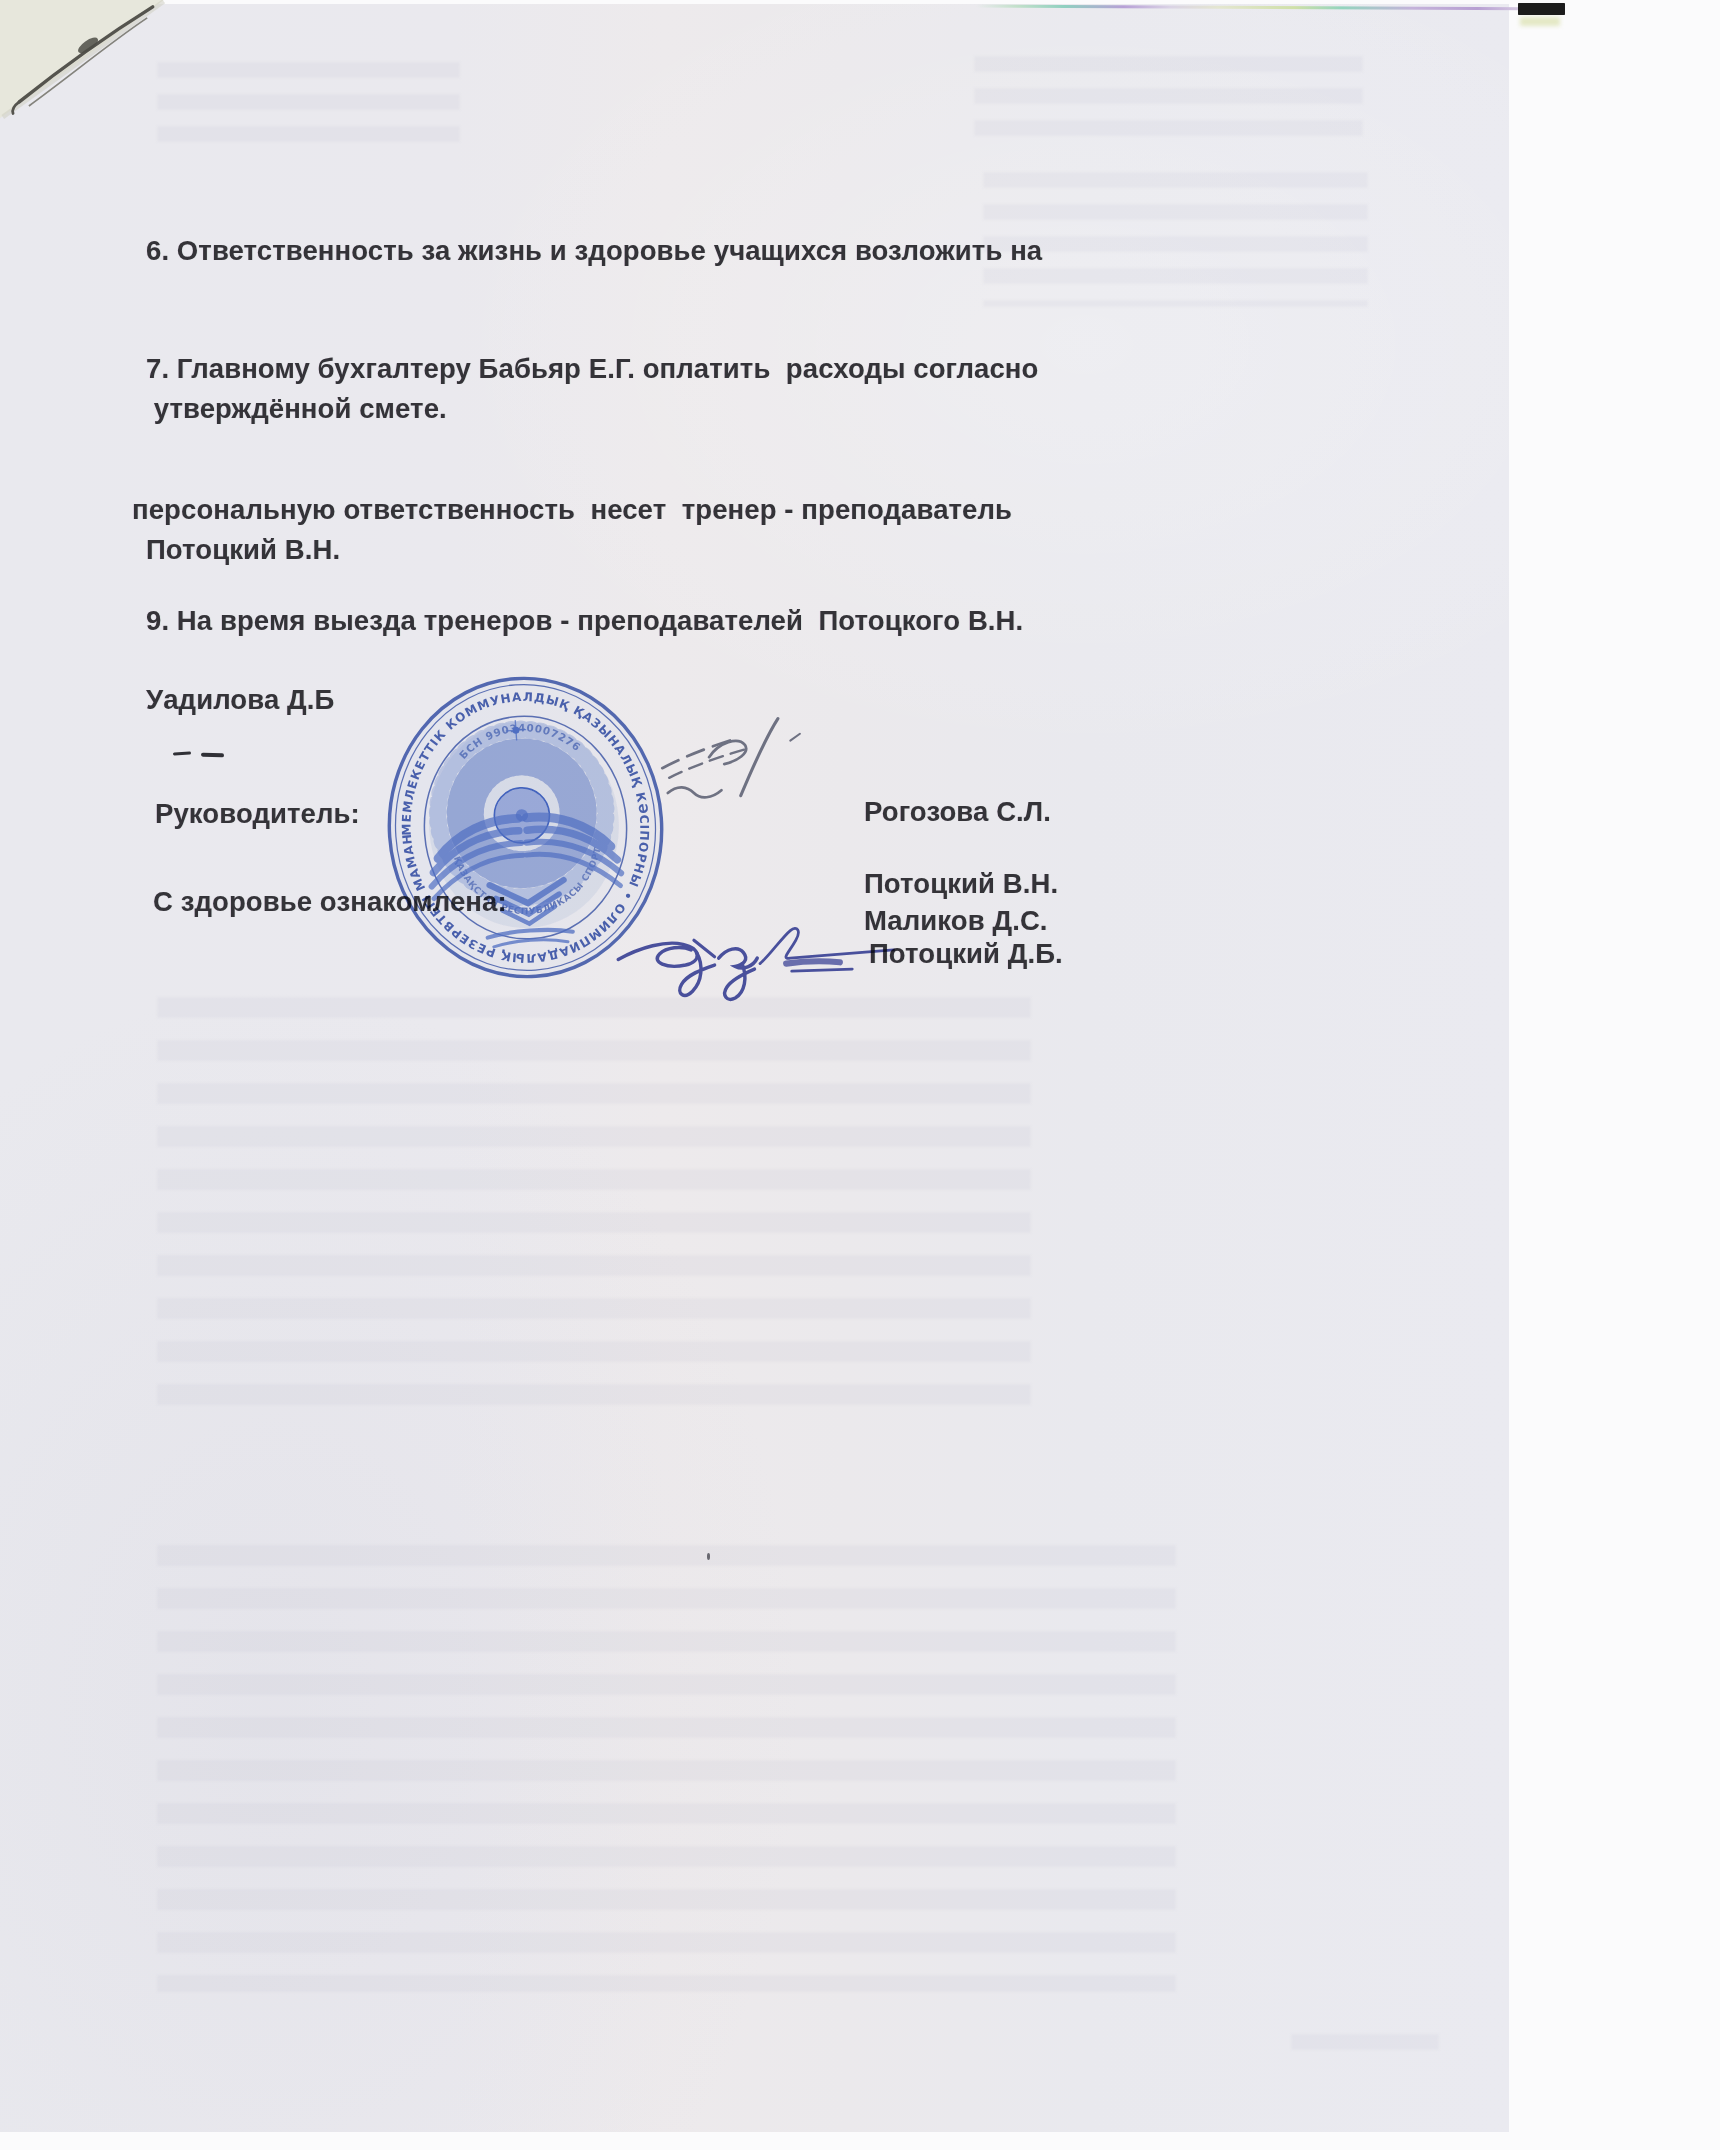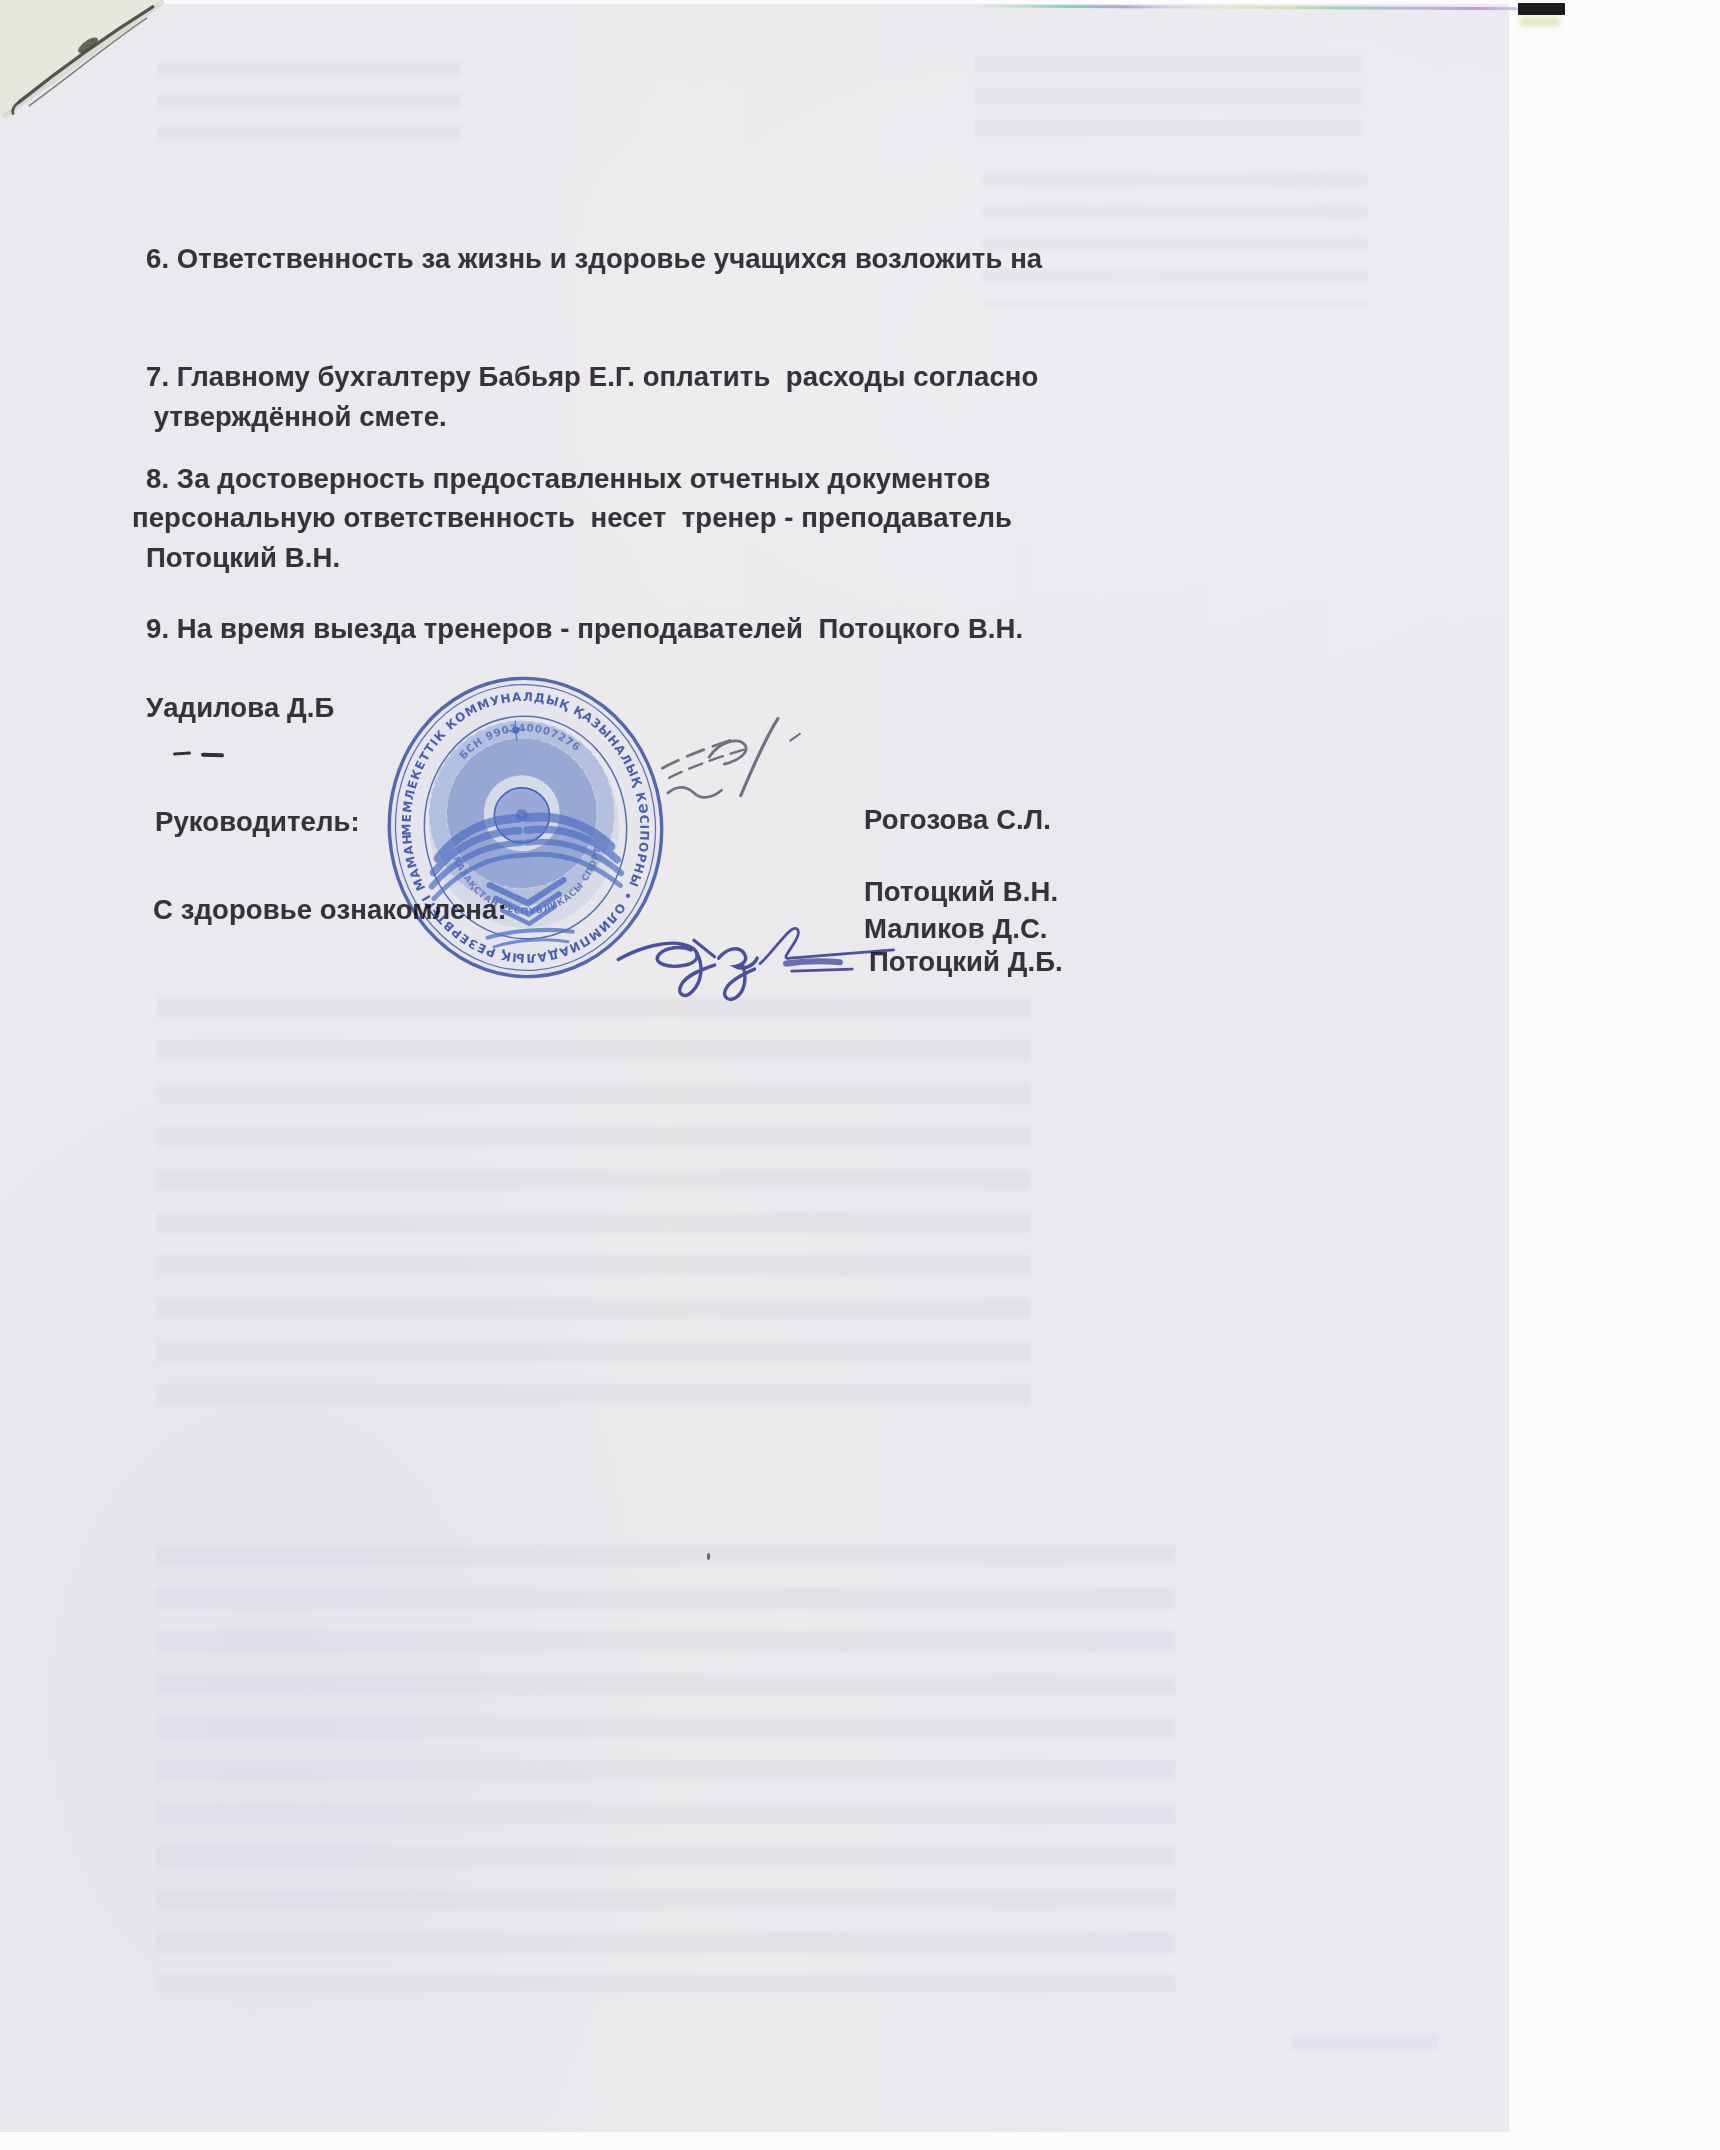--- a/index.html
+++ b/index.html
@@ -6,21 +6,21 @@
   #page{position:relative;width:1721px;height:2151px;background:#fbfbfc;font-family:"Liberation Sans",sans-serif;}
   
   .paper{position:absolute;left:0;top:4.1px;width:1509px;height:2128px;
     background:linear-gradient(90deg,#e9e9ee 0%,#eae9ee 30%,#edeaec 44%,#ebe9ec 56%,#e9e9ee 72%,#eaeaf0 100%);}
   .paper::after{content:"";position:absolute;inset:0;
     background:radial-gradient(964px 619px at 72% 16%,rgba(255,255,255,.22),transparent 70%),
                radial-gradient(757px 1032px at 18% 80%,rgba(205,205,218,.18),transparent 70%);}
   
   .line{position:absolute;white-space:pre;font-weight:700;font-size:27.5px;line-height:33px;
     color:#343338;letter-spacing:0.1px;filter:blur(0.3px);
-    text-shadow:0.7px 0 0 rgba(0,140,80,.08),-0.7px 0 0 rgba(185,0,160,.07);z-index:3;margin-top:8px;}
+    text-shadow:0.7px 0 0 rgba(0,140,80,.08),-0.7px 0 0 rgba(185,0,160,.07);z-index:3;}
   
   .ghost{position:absolute;filter:blur(1.5px);z-index:1;}
   .ghost-s{background:repeating-linear-gradient(180deg,rgba(95,95,135,.045) 0 16.5px,rgba(0,0,0,0) 16.5px 32px);}
   .ghost-l{background:repeating-linear-gradient(180deg,rgba(95,95,135,.045) 0 20.6px,rgba(0,0,0,0) 20.6px 43px);}
   
   .scanline{position:absolute;left:976px;top:5.5px;width:590px;height:2.8px;transform:rotate(.3deg);z-index:4;
     background:linear-gradient(90deg,rgba(210,225,210,0) 0%,#c2e0ca 7%,#8fd0c0 15%,#b7a0d6 25%,#dad3e5 33%,#e4e6d0 41%,#cfe0a8 54%,#93d4bd 62%,#c4b2da 74%,#b79fd2 85%,#d9cee3 93%,rgba(222,222,232,0) 100%);}
   .scanblack{position:absolute;left:1518px;top:3.4px;width:47px;height:11.7px;background:#1c1c1c;border-radius:0.7px;z-index:5;}
   .scansmudge{position:absolute;left:1520px;top:16.5px;width:40px;height:9px;background:#cdd68e;opacity:.5;filter:blur(2.1px);z-index:4;}
   
@@ -56,21 +56,20 @@
   <div class="ghost ghost-s" style="left:983px;top:172px;width:385px;height:135px"></div>
   <div class="ghost ghost-l" style="left:157px;top:997px;width:874px;height:427px"></div>
   <div class="ghost ghost-l" style="left:157px;top:1545px;width:1019px;height:447px"></div>
   <div class="ghost ghost-s" style="left:1291px;top:2034px;width:148px;height:32px"></div>
 
   <div class="line" style="left:146px;top:234px">6. Ответственность за жизнь и здоровье учащихся возложить на</div>
 
   <div class="line" style="left:146px;top:352px">7. Главному бухгалтеру Бабьяр Е.Г. оплатить  расходы согласно</div>
   <div class="line" style="left:146px;top:392px"> утверждённой смете.</div>
 
-  <div class="line" style="left:146px;top:454px">8. За достоверность предоставленных отчетных документов</div>
   <div class="line" style="left:132px;top:493px">персональную ответственность  несет  тренер - преподаватель</div>
   <div class="line" style="left:146px;top:533px">Потоцкий В.Н.</div>
 
   <div class="line" style="left:146px;top:604px">9. На время выезда тренеров - преподавателей  Потоцкого В.Н.</div>
   <div class="line" style="left:146px;top:683px">Уадилова Д.Б</div>
 
   <div class="line" style="left:155px;top:797px">Руководитель:</div>
   <div class="line" style="left:864px;top:795px">Рогозова С.Л.</div>
   <div class="line" style="left:153px;top:885px">С здоровье ознакомлена:</div>
   <div class="line" style="left:864px;top:867px">Потоцкий В.Н.</div>

